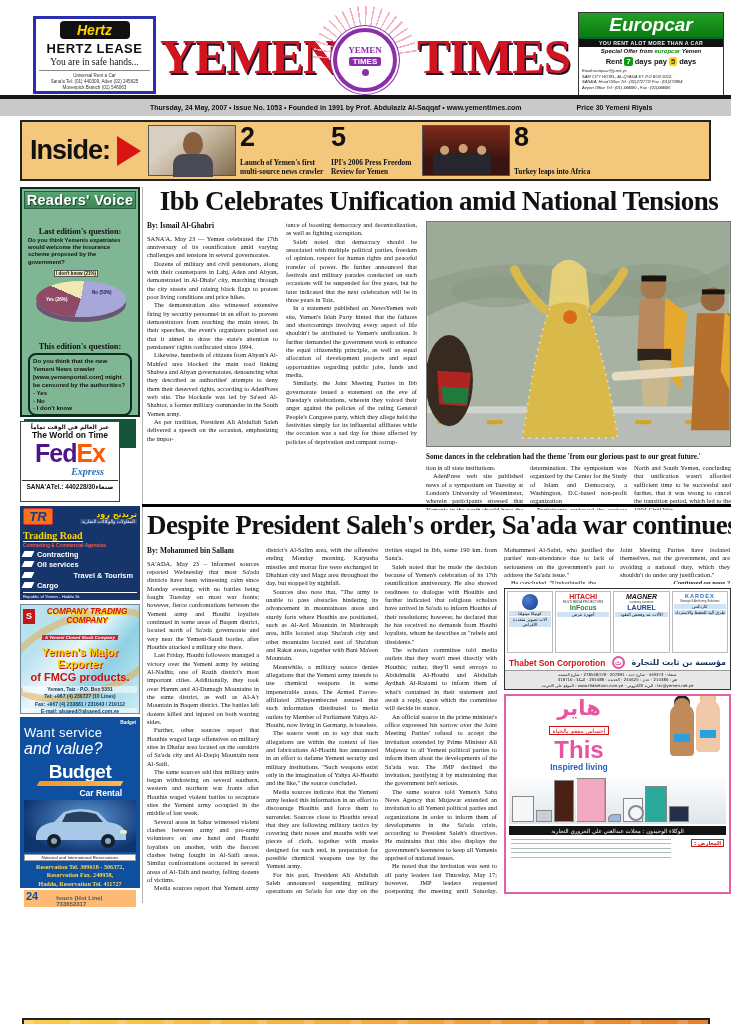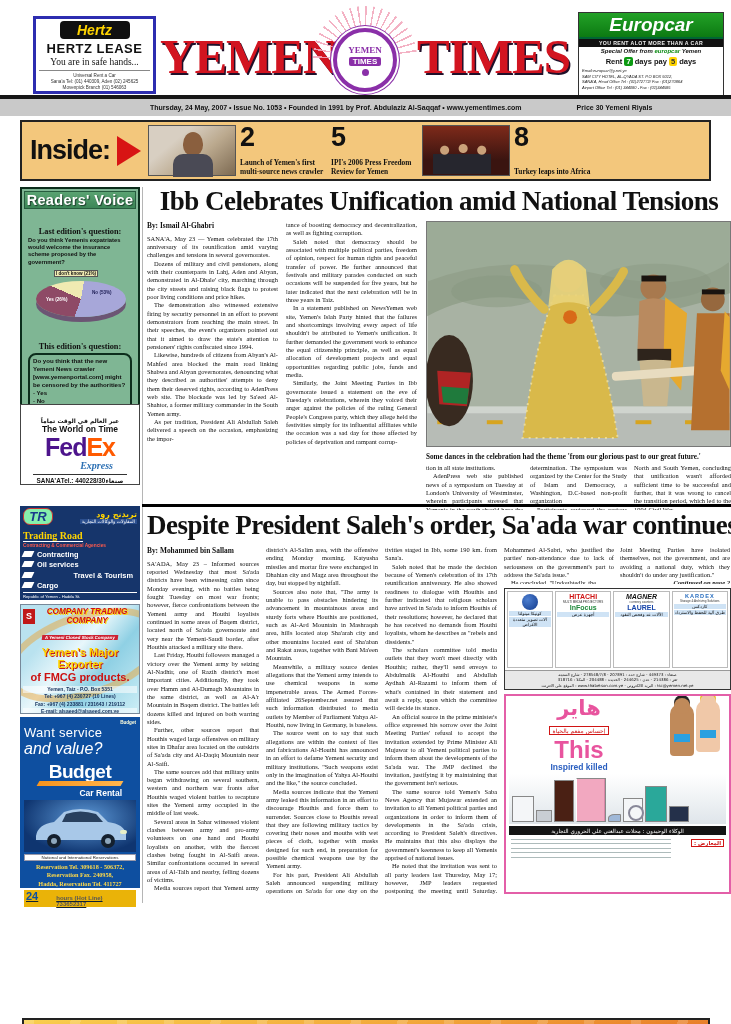--- a/index.html
+++ b/index.html
@@ -71,32 +71,32 @@
             background:conic-gradient(from 200deg,#8e4a66 0 26%,#efeab2 26% 47%,#a7a7d9 47% 100%);
             box-shadow:0 5px 0 #6c5574; }
   .rv-lbl { position:absolute; font-size:4.6px; font-weight:bold; }
   .rv-lbl-dk { left:30px; top:4px; background:#efeab2; padding:0 1px; border:1px solid #555; }
   .rv-lbl-no { left:68px; top:24px; color:#23235a; }
   .rv-lbl-yes { left:22px; top:31px; color:#fff; }
   .rv-box { border:2px solid #0c2d1c; border-radius:8px; margin:2px 4px 0; padding:2px 3px; font-size:6.1px; font-weight:bold; line-height:1.3; }
   .rv-box p { margin:0; }
   .rv-footer { background:#14543a; color:#fff; font-weight:bold; font-size:6.2px; text-align:center; line-height:1.3; margin-top:3px; padding:2px 0; }
 
-  #fedex { left:20px; top:404px; width:120px; height:81px; border:1px solid #444; background:#fff; text-align:center; padding:12px; }
+  #fedex { left:20px; top:421px; width:100px; height:81px; border:1px solid #444; background:#fff; text-align:center; padding:1px; }
   .fx-ar { font-size:6px; font-weight:bold; direction:rtl; font-family:"DejaVu Sans",sans-serif; }
   .fx-slogan { font-size:8.5px; font-weight:bold; }
   .fx-logo { font-weight:bold; font-size:25px; letter-spacing:-1px; margin-top:1px; line-height:1; }
   .fx-fed { color:#4d148c; } .fx-ex { color:#ff5a00; }
   .fx-express { font-family:"Liberation Serif",serif; font-style:italic; font-weight:bold; font-size:10px; color:#2b6fb3; text-align:right; padding-right:14px; }
   .fx-bottom { border-top:1.5px solid #333; margin-top:3px; padding-top:2px; display:flex; justify-content:center; font-size:6.4px; font-weight:bold; }
   .fx-bottom .ar { font-family:"DejaVu Sans",sans-serif; }
 
   #trading-road { left:20px; top:506px; width:120px; height:94px; background:#16356b; color:#fff; padding:2px 3px; }
   .tr-top { display:flex; justify-content:space-between; align-items:center; }
-  .tr-logo { background:#86efac; color:#1a3a8c; font-weight:bold; font-style:italic; font-size:13px; width:30px; text-align:center; border-radius:7px; border:1px solid #c33; }
+  .tr-logo { background:#f97316; color:#1a3a8c; font-weight:bold; font-style:italic; font-size:13px; width:30px; text-align:center; border-radius:2px; border:1px solid #c33; }
   .tr-ar { text-align:right; direction:rtl; font-family:"DejaVu Sans",sans-serif; }
   .tr-ar .big { color:#ffd400; font-weight:bold; font-size:8px; }
   .tr-ar .small { color:#fff; font-size:4.6px; background:#2a4e8e; padding:0 2px; }
   .tr-title { color:#ffd400; font-weight:bold; font-size:10px; font-family:"Liberation Serif",serif; border-bottom:1px solid #fff; display:inline-block; margin-top:1px; }
   .tr-sub { color:#ff5a4d; font-weight:bold; font-size:4.8px; }
   .tr-svc { font-weight:bold; font-size:7.4px; margin-top:1.5px; position:relative; padding-left:14px; }
   .tr-svc:before { content:""; position:absolute; left:0; top:1px; width:10px; height:6px; background:#fff; transform:skewX(-25deg); }
   .tr-svc.right { text-align:right; padding-right:4px; }
   .tr-footer { border-top:1px solid #fff; margin-top:2px; padding-top:1px; font-size:4.2px; line-height:1.3; }
 
@@ -116,21 +116,21 @@
   .b-brand-sm { text-align:right; font-size:4.6px; font-weight:bold; color:#ffd; }
   .b-q1 { font-size:13px; font-weight:400; letter-spacing:.3px; }
   .b-q2 { font-size:16px; font-style:italic; }
   .b-logo { width:84px; margin:3px auto 0; text-align:center; position:relative; }
   .b-logo .word { font-weight:bold; font-size:19px; letter-spacing:-.5px; }
   .b-logo .swoosh { height:5px; background:linear-gradient(90deg,#f7941d,#ffb54d); transform:skewX(-30deg); margin-top:-2px; }
   .b-logo .cr { text-align:right; font-weight:bold; font-size:8.5px; margin-top:2px; }
   .b-car { height:52px; margin-top:2px; background:radial-gradient(ellipse at 55% 35%,#5e9ad8,#0f3570 75%); position:relative; overflow:hidden; }
   .b-strip { background:#fff; color:#222; font-size:4.4px; text-align:center; border:1px solid #99a; margin-top:2px; }
   .b-res { color:#ffd94a; font-weight:bold; font-size:6.2px; text-align:center; line-height:1.35; margin-top:2px; font-family:"Liberation Serif",serif; }
-  .b-hot { background:#eab308; color:#123; display:flex; align-items:baseline; gap:18px; padding:0 2px; margin-top:2px;text-decoration:underline; }
+  .b-hot { background:#fdba74; color:#123; display:flex; align-items:baseline; gap:18px; padding:0 2px; margin-top:2px; }
   .b-hot .n { font-weight:bold; font-size:11px; color:#0e4fa0; }
   .b-hot .t { font-size:6px; font-weight:bold; color:#555; }
 
   
   #v-sep { left:142px; top:187px; width:1px; height:716px; background:#b5b5b5; }
   #article1 { left:147px; top:186px; width:584px; }
   .headline { font-family:"Liberation Serif",serif; font-weight:bold; font-size:27px; letter-spacing:-.5px; text-align:center; white-space:nowrap; }
   .byline { font-family:"Liberation Serif",serif; font-weight:bold; font-size:7.4px; margin-bottom:4px; }
   .a1-body { display:flex; gap:8px; margin-top:4px; }
   .a1-left { display:flex; gap:8px; width:271px; height:282px; overflow:hidden; }
@@ -557,34 +557,39 @@
             <div class="th-laurel">LAUREL</div>
             <div class="th-arband">الآلات عد وفحص النقود</div>
           </div>
           <div class="th-cell">
             <div class="th-kardex">KARDEX</div>
             <div class="th-tiny">Storage &amp; Archiving Solutions</div>
             <div class="th-arband">كاردكس</div>
             <div class="th-arband">طرق آلية للحفظ والاسترداد</div>
           </div>
         </div>
+        <div class="th-company">
+          <span class="th-co-en">Thabet Son Corporotion</span>
+          <span class="th-co-logo">ث</span>
+          <span class="th-co-ar">مؤسسة بن ثابت للتجارة</span>
+        </div>
         <div class="th-contacts">
           <div>صنعاء : 449373 - شارع حده : 207891 - 278548/7/8 - شارع السنينه</div>
           <div>تعز : 214386 - عدن : 244625 - الحديده : 204488 - المكلا : 318716</div>
           <div>tsc@yemen.net.ye : البريد الالكتروني - www.thabetson.com.ye : الموقع على الانترنت</div>
         </div>
       </div>
 
       <div id="haier">
         <div class="h-top">
           <div class="h-left">
             <div class="h-ar">هاير</div>
             <div class="h-artag">إحساس مفعم بالحياة</div>
             <div class="h-brand">This</div>
-            <div class="h-tag">Inspired killed</div>
+            <div class="h-tag">Inspired living</div>
           </div>
           <div class="h-kids">
             <div class="k-kid k1"></div>
             <div class="k-kid k2"></div>
           </div>
         </div>
         <div class="h-appl">
           <div class="ap ap-dw"></div>
           <div class="ap ap-mw"></div>
           <div class="ap ap-fr1"></div>

